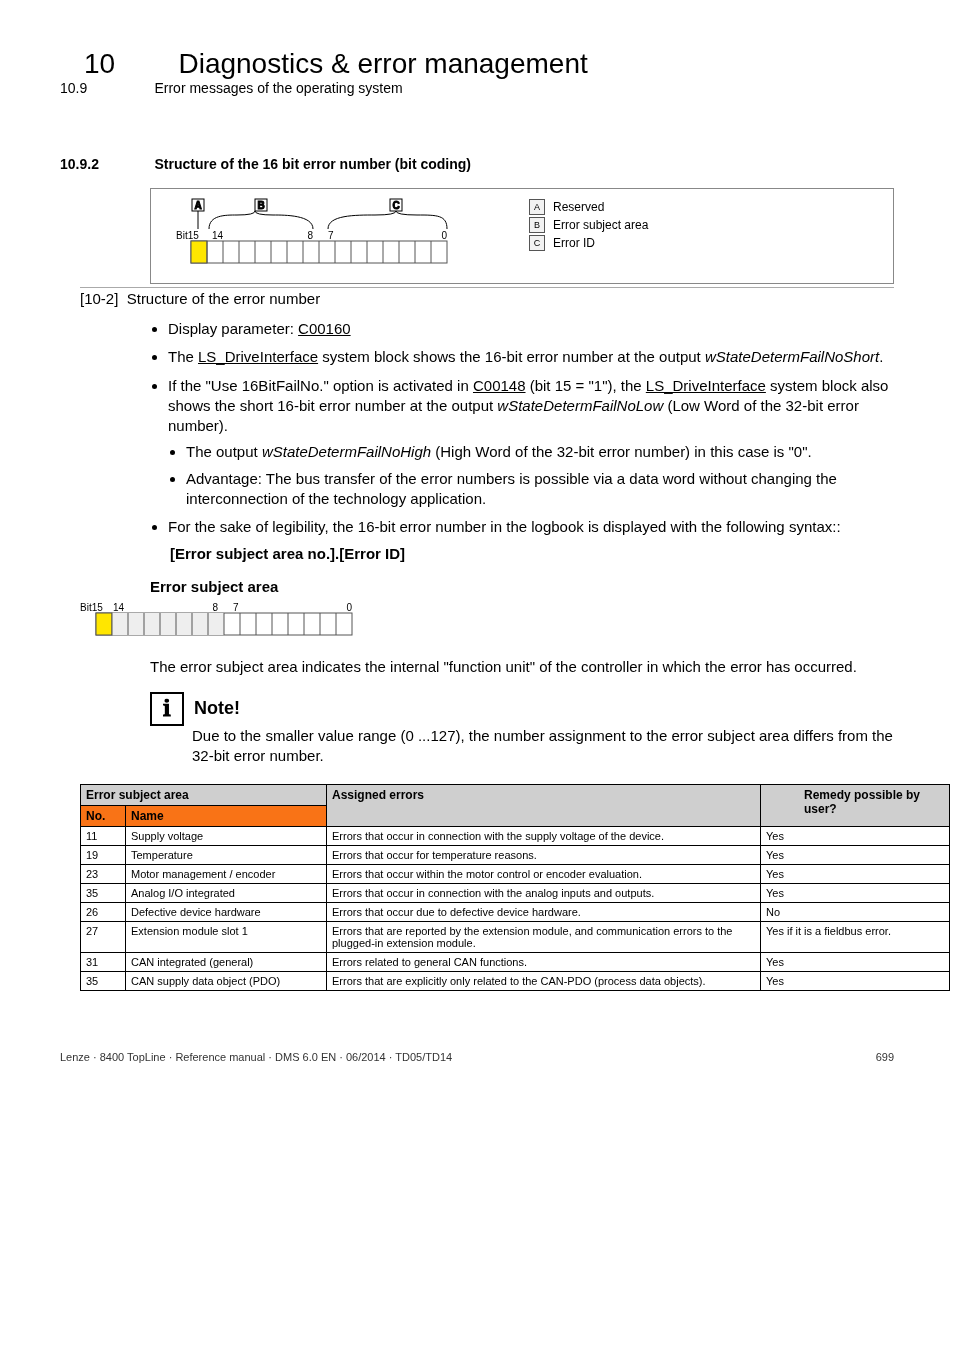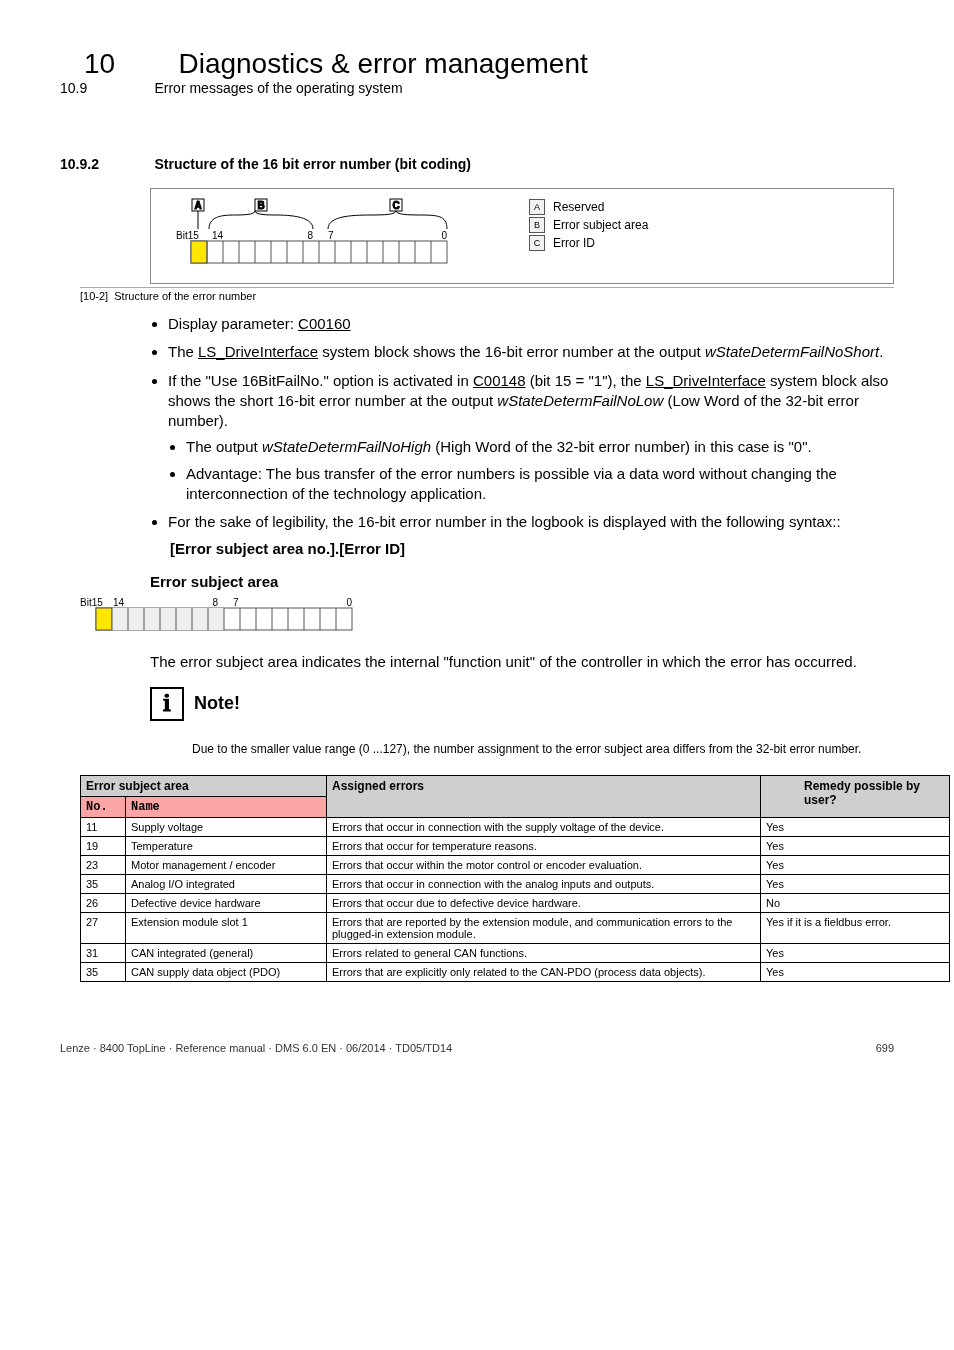--- a/index.html
+++ b/index.html
@@ -95,21 +95,21 @@
     width: 14px;
     height: 14px;
     border: 1px solid #555;
     align-items: center;
     justify-content: center;
     font-size: 9px;
     margin-right: 8px;
     background: #f2f2f2;
   }
   .figcaption {
-    font-size: 11px;
+    font-size: 15px;
     margin-top: 3px;
     border-top: 1px solid #aaa;
     padding-top: 2px;
   }
   ul.bullets {
     margin: 12px 0 0 90px;
     padding-left: 18px;
     font-size: 15px;
   }
   ul.bullets > li {
@@ -167,22 +167,22 @@
   .noteicon-inner{
     display: inline-block;
     transform: translateY(-2px);
   }
   .notetitle {
     font-size: 18px;
     font-weight: bold;
   }
   .notebody {
     margin-left: 42px;
-    margin-top: 20px;
-    font-size: 12px;
+    margin-top: 0;
+    font-size: 15px;
     line-height: 1.35;
   }
   table.errtable {
     border-collapse: collapse;
     margin-left: 20px;
     margin-top: 18px;
     width: 870px;
     font-size: 11px;
   }
   table.errtable th, table.errtable td {
@@ -190,22 +190,21 @@
     padding: 3px 5px;
     text-align: left;
     vertical-align: top;
   }
   table.errtable th {
     background: #cfcfcf;
     font-weight: bold;
     font-size: 12px;
   }
   table.errtable th.sub {
-    background: #fca5a5;
-    font-family: Liberation Mono, monospace;
+    background: #f97316;
   }
   .footer {
     margin-top: 60px;
     display: flex;
     justify-content: space-between;
     font-size: 11px;
     color: #333;
     gap: 16px;
   }
   svg { overflow: visible; }

